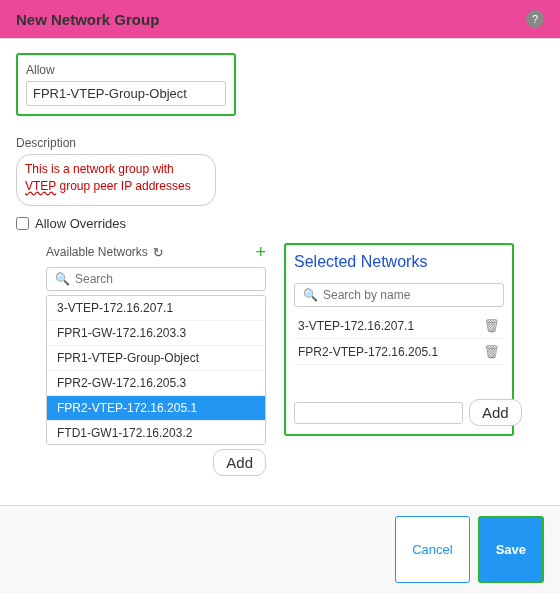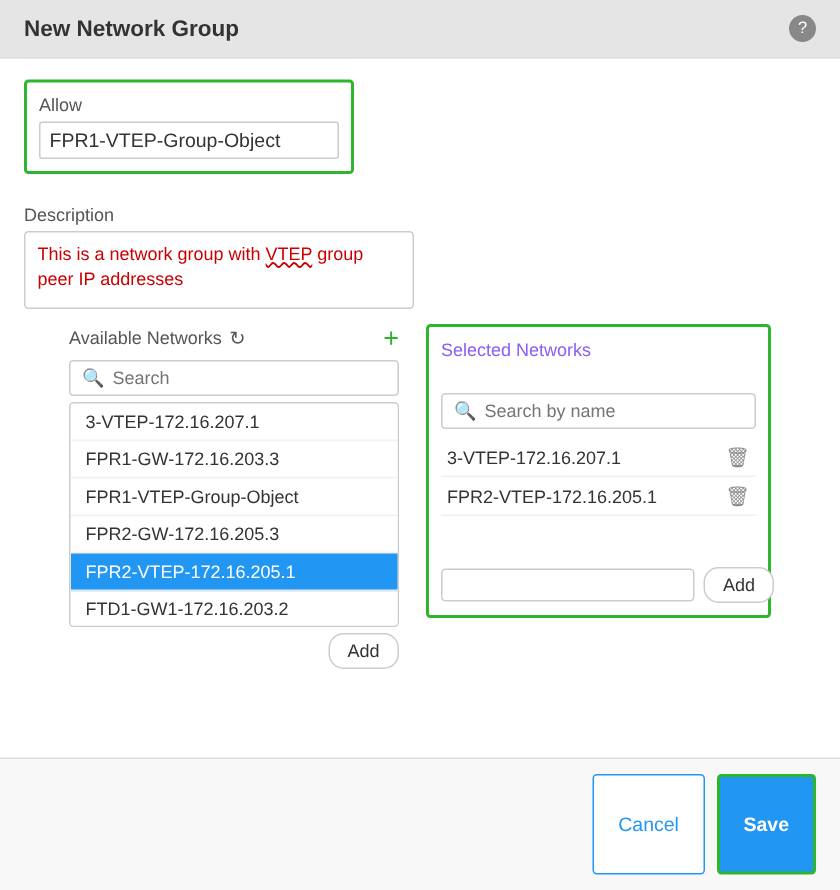--- a/index.html
+++ b/index.html
@@ -11,21 +11,21 @@
       height: 593px;
       overflow: hidden;
     }
     .dialog {
       background: #fff;
       width: 560px;
       min-height: 593px;
       position: relative;
     }
     .dialog-header {
-      background: #e5e5e5;
+      background: #ec4899;
       border-bottom: 1px solid #ddd;
       padding: 10px 16px;
       display: flex;
       justify-content: space-between;
       align-items: center;
     }
     .dialog-title {
       font-size: 15px;
       font-weight: bold;
       color: #333;
@@ -78,23 +78,23 @@
       padding: 4px 6px;
       font-size: 13px;
       outline: none;
       color: #333;
     }
     .desc-section {
       margin-bottom: 10px;
       margin-top: 20px;
     }
     .desc-box {
-      width: 260px;
-      border: 1px solid #ccc;
-      border-radius: 3px;
+      width: 200px;
+      border: 1px solid #ccc;
+      border-radius: 15px;
       padding: 6px 8px;
       font-size: 12px;
       color: #c00;
       line-height: 1.4;
       min-height: 52px;
     }
     .desc-underline {
       text-decoration: underline wavy #c00;
     }
     .allow-overrides {
@@ -189,34 +189,34 @@
     .add-btn-right {
       margin-top: 4px;
       display: flex;
       justify-content: flex-end;
     }
     .add-btn {
       background: #fff;
       border: 1px solid #ccc;
       border-radius: 10px;
       padding: 4px 12px;
-      font-size: 12px;
+      font-size: 15px;
       color: #333;
       cursor: pointer;
     }
     .selected-section {
       width: 230px;
       border: 2px solid #2db52d;
       border-radius: 3px;
       padding: 8px;
     }
     .selected-section .section-title {
-      margin-bottom: 22px;
-      font-size: 12px;
-      color: #8b5cf6;
+      margin-bottom: 12px;
+      font-size: 16px;
+      color: #1d4ed8;
     }
     .selected-list {
       min-height: 80px;
       margin-bottom: 6px;
     }
     .selected-item {
       display: flex;
       align-items: center;
       justify-content: space-between;
       padding: 5px 4px;
@@ -290,20 +290,24 @@
       <input type="text" class="name-input" value="FPR1-VTEP-Group-Object" style="width: 100%; border: 1px solid rgb(204, 204, 204); border-radius: 2px; padding: 4px 6px; font-size: 13px; outline: none; color: rgb(51, 51, 51);">
     </div>
 
     <div class="desc-section">
       <div class="field-label">Description</div>
       <div class="desc-box">
         <span style="color:#c00;">This is a network group with <span class="desc-underline">VTEP</span> group peer IP addresses</span>
       </div>
     </div>
 
+    <div class="allow-overrides">
+      <input type="checkbox" style="">
+      <span>Allow Overrides</span>
+    </div>
 
     <div class="networks-row">
 
       <div class="available-section">
         <div class="section-header">
           <div class="section-title">
             <span>Available Networks</span>
             <span class="refresh-icon">↻</span>
           </div>
           <button class="add-btn-small">+</button>

